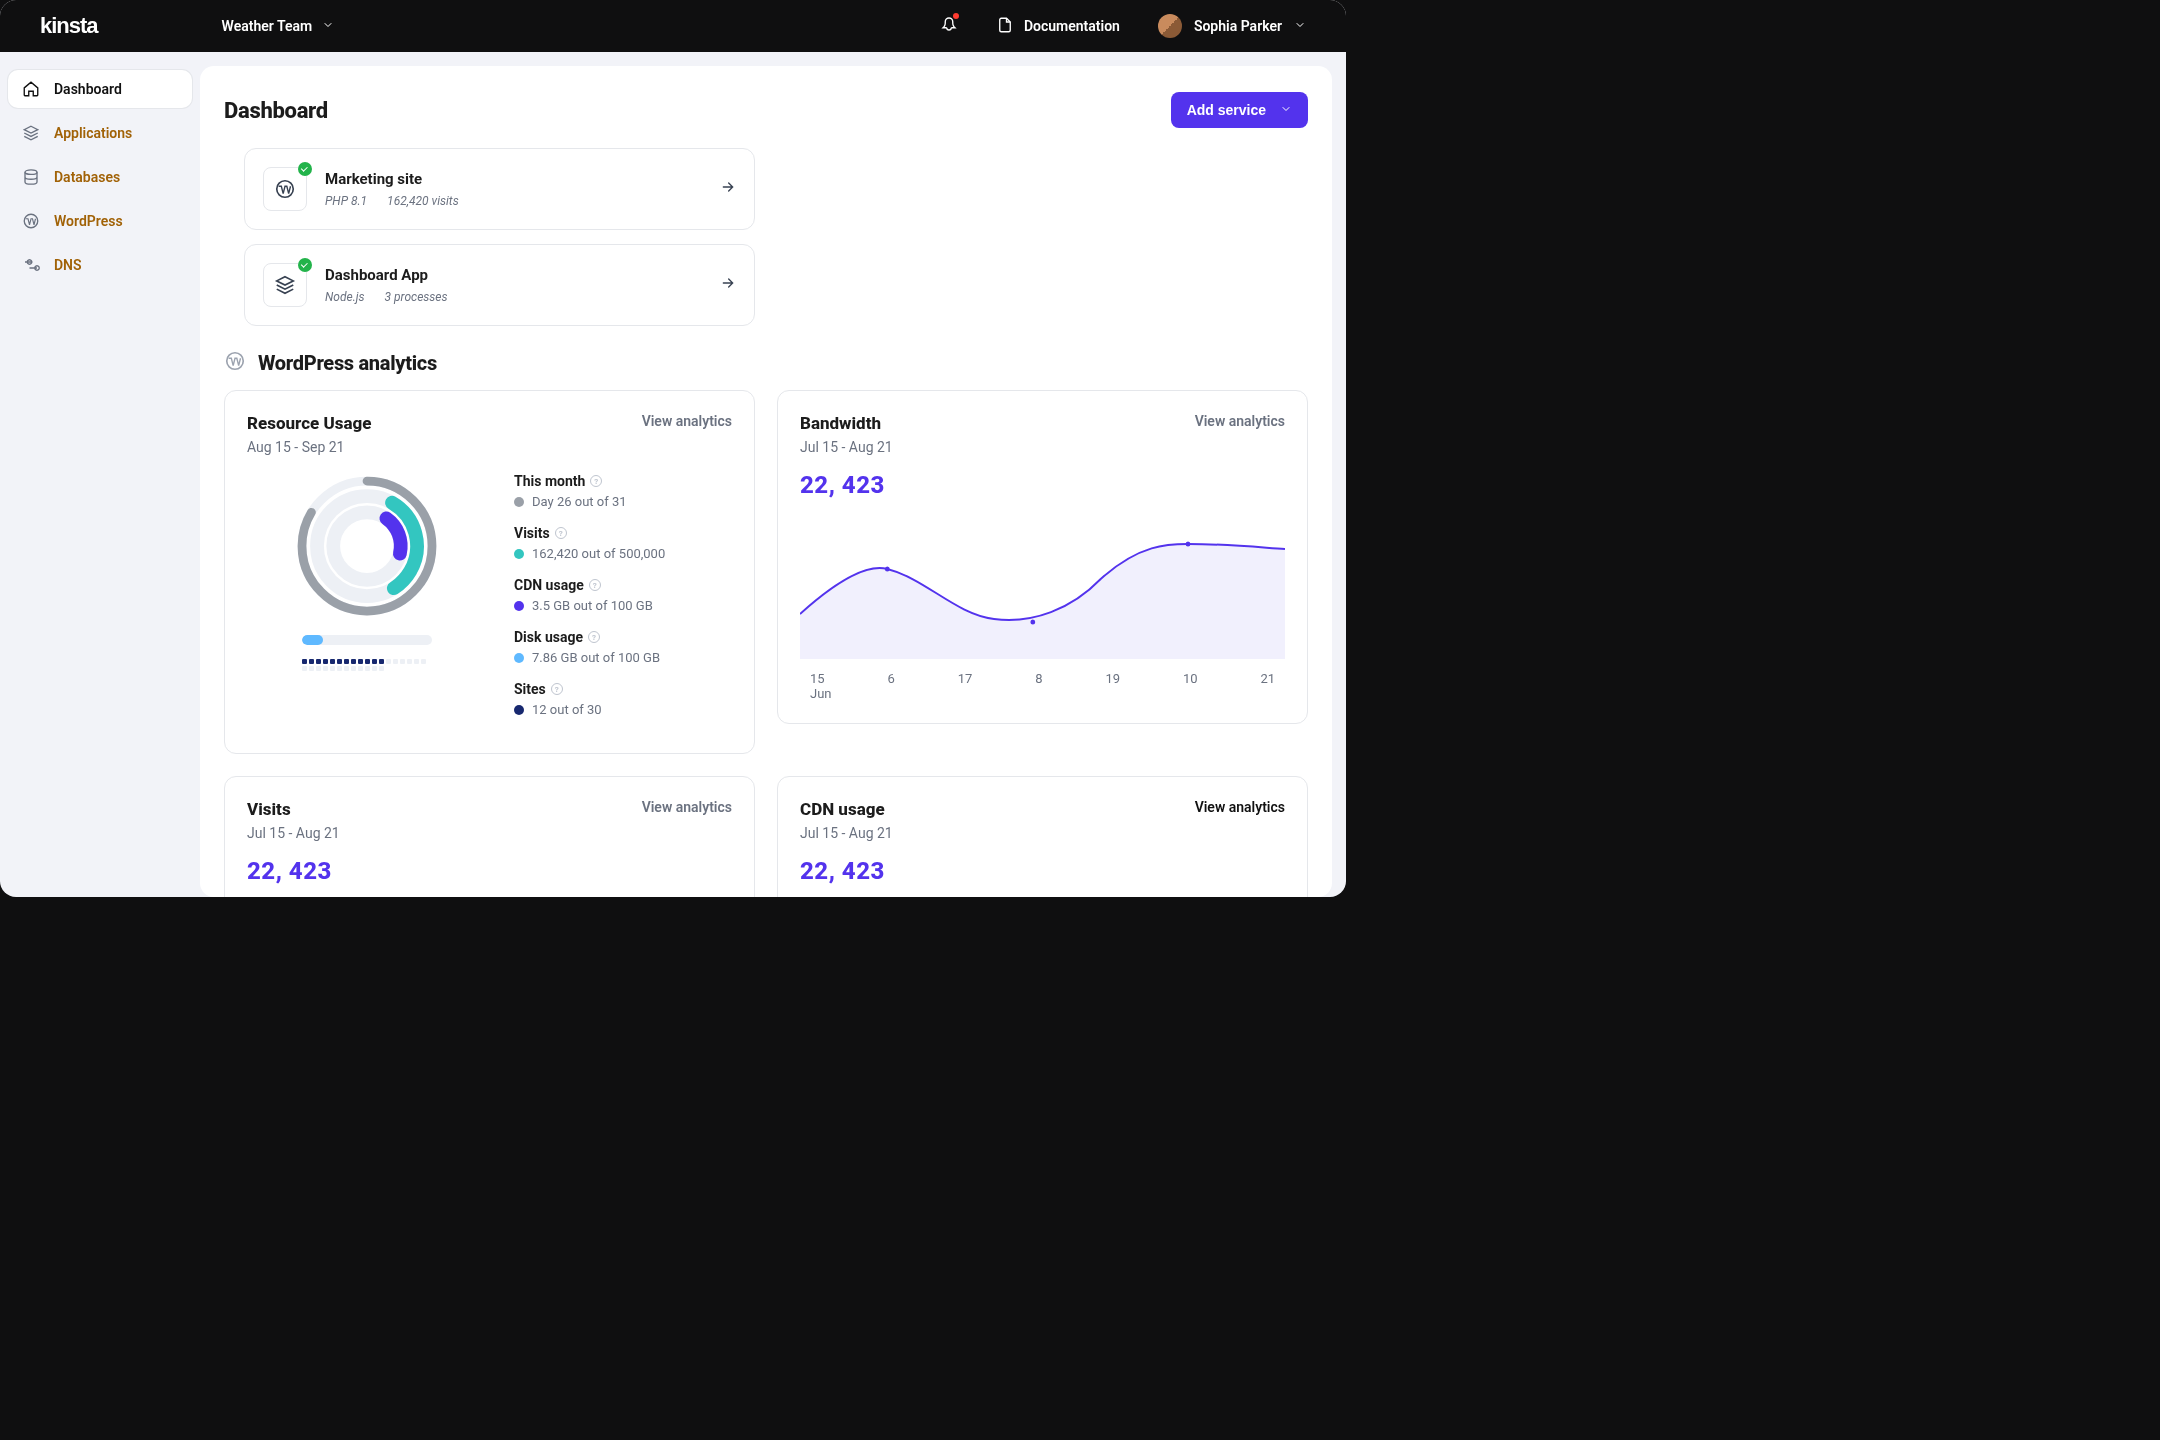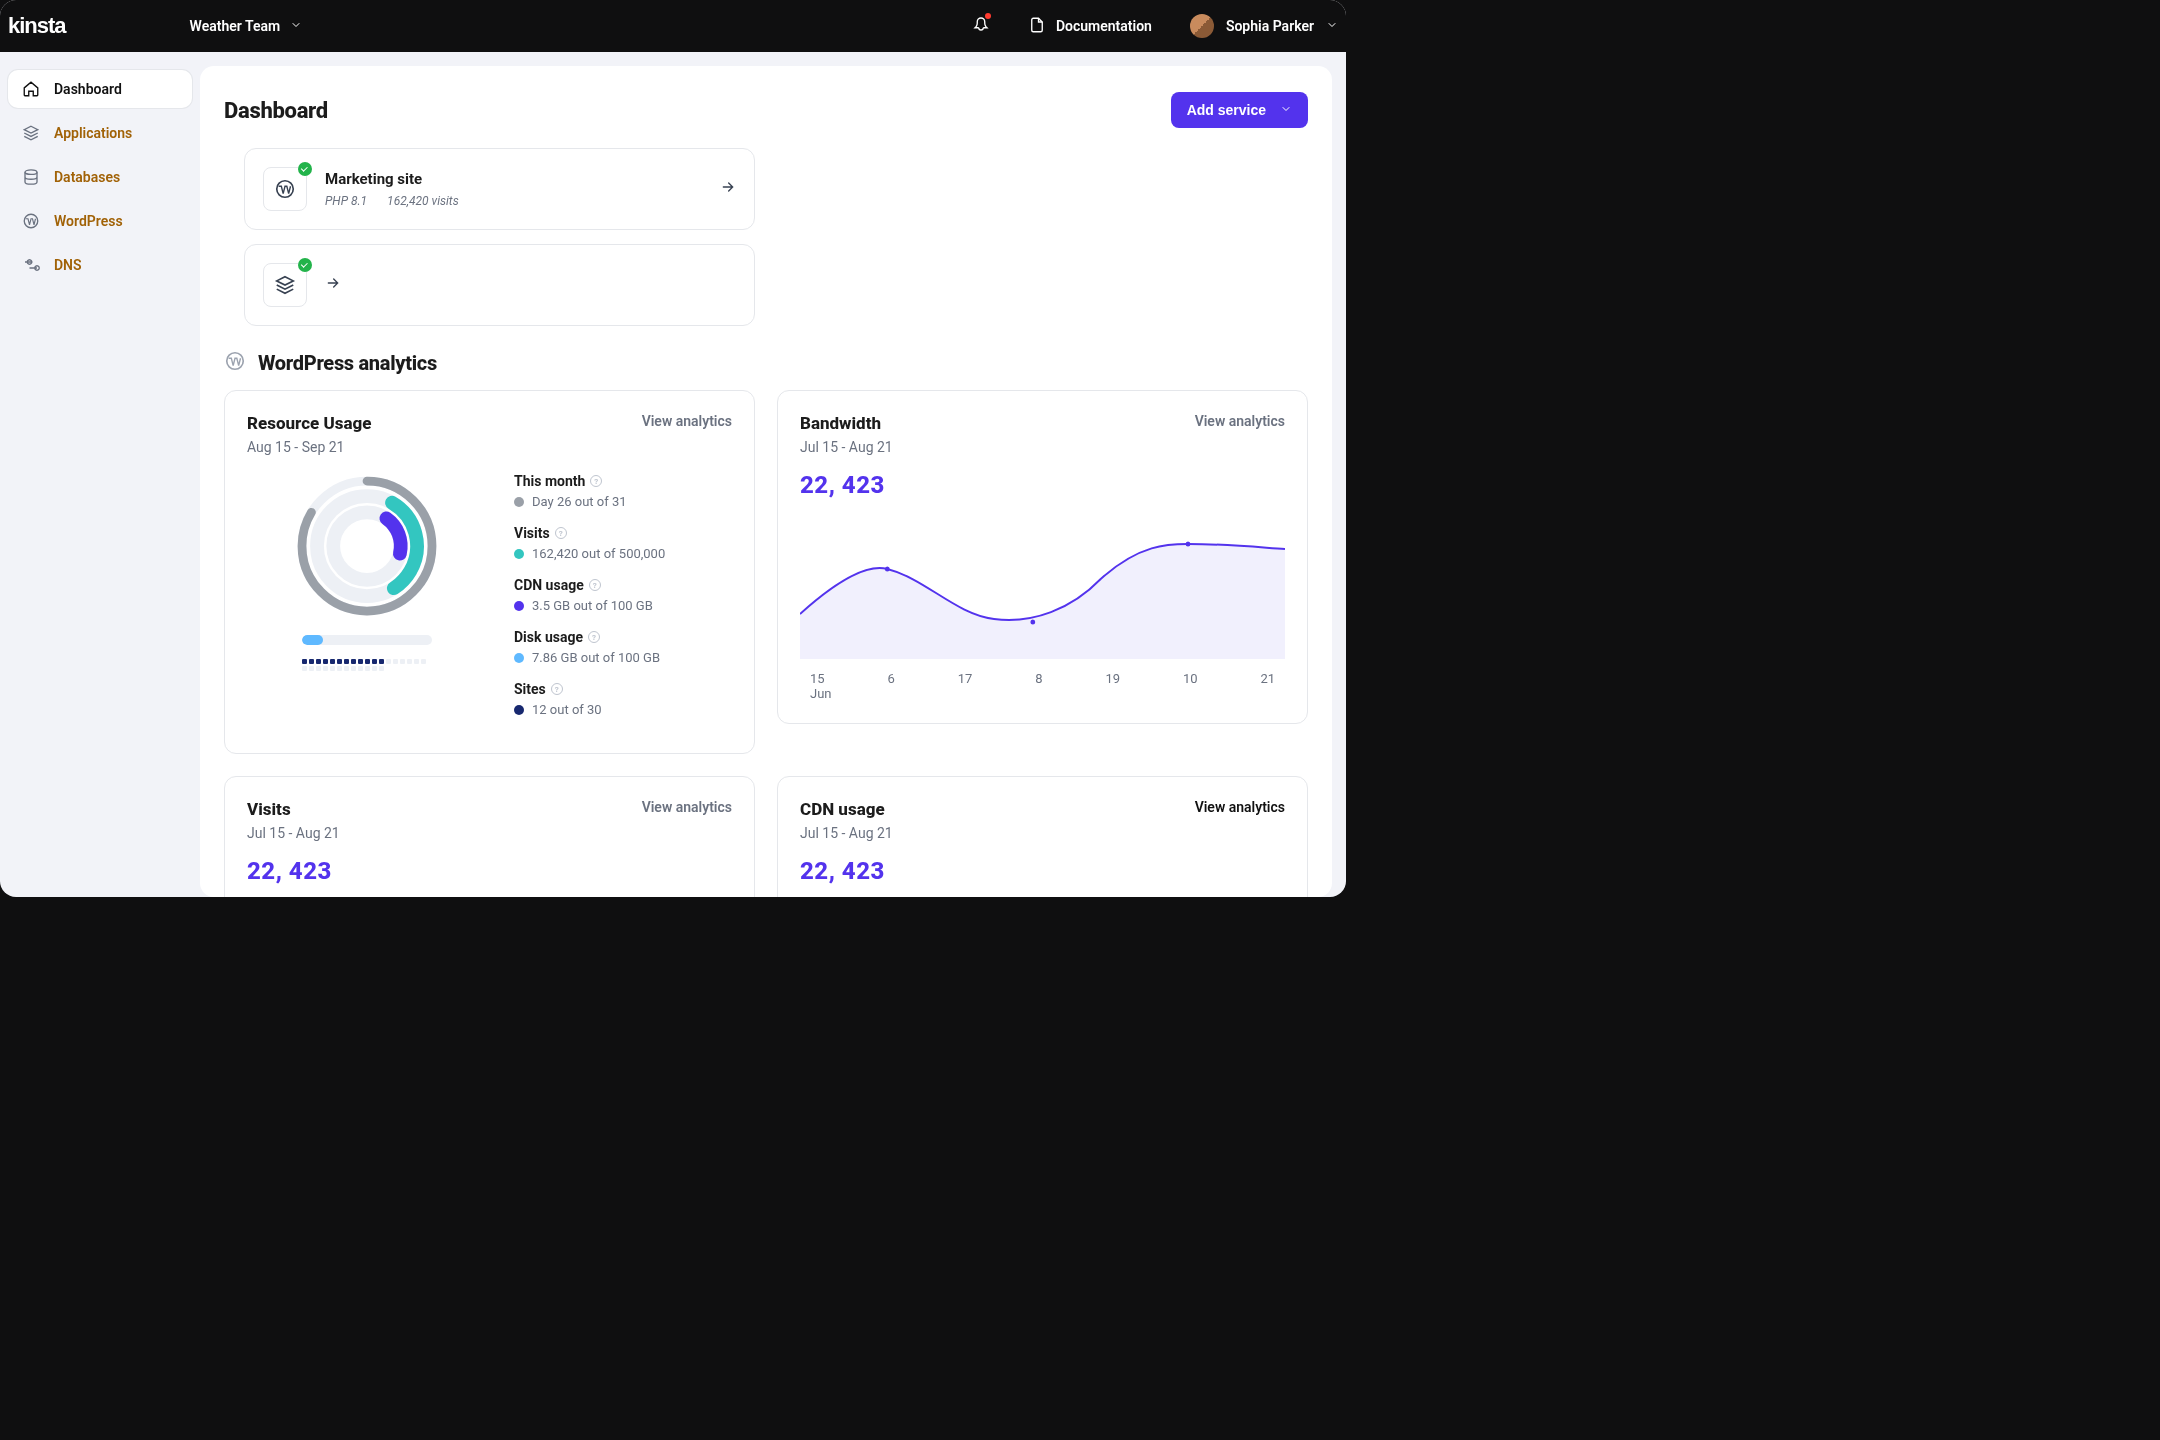--- a/index.html
+++ b/index.html
@@ -35,21 +35,21 @@
     display: flex;
     flex-direction: column;
   }
 
   
   .topbar {
     background: var(--black);
     height: 52px;
     display: flex;
     align-items: center;
-    padding: 0 8px;
+    padding: 0 40px;
     color: #fff;
     gap: 24px;
   }
   .logo {
     font-family: Arial, sans-serif;
     font-size: 22px;
     font-weight: 900;
     letter-spacing: -1px;
     text-transform: lowercase;
     display: inline-flex;
@@ -480,20 +480,27 @@
           <div class="card svc-card">
             <div class="svc-icon-wrap">
               <div class="svc-icon">
                 <svg width="22" height="22" viewBox="0 0 24 24" fill="none">
                     <path d="M12 3l9 4.5-9 4.5-9-4.5L12 3z" stroke="#374151" stroke-width="1.8"></path>
                     <path d="M3 12l9 4.5 9-4.5M3 16.5l9 4.5 9-4.5" stroke="#374151" stroke-width="1.8"></path>
                   </svg>
               </div>
               <div class="status-dot"></div>
             </div>
+            <div class="svc-body">
+              <div class="svc-name">Dashboard App</div>
+              <div class="svc-meta">
+                <span>Node.js</span>
+                <span>3 processes</span>
+              </div>
+            </div>
             <span class="arrow-right">
               <svg width="16" height="16" viewBox="0 0 24 24" fill="none">
                   <path d="M5 12h14M13 6l6 6-6 6" stroke="#374151" stroke-width="2" stroke-linecap="round"></path>
                 </svg>
             </span>
           </div>
         </div>
 
       </div>
 

